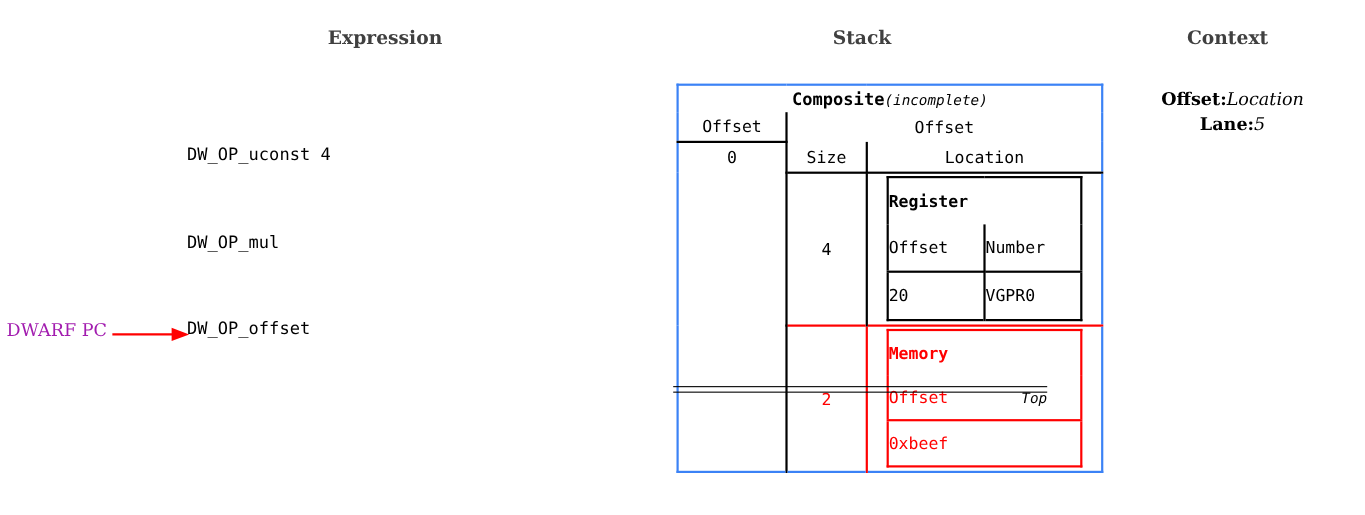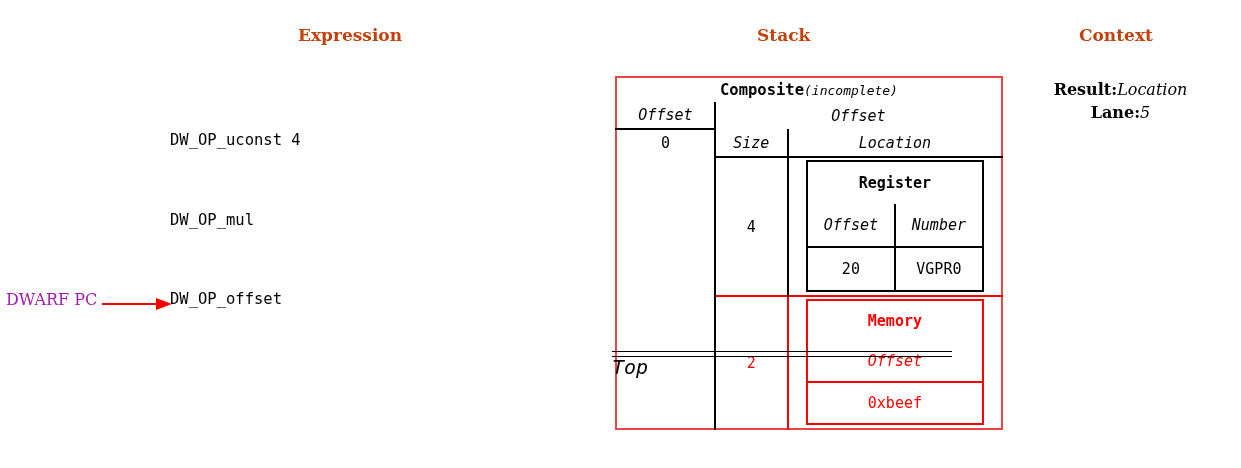--- a/index.html
+++ b/index.html
@@ -13,21 +13,21 @@
     position: relative;
     font-family: "DejaVu Sans Mono", monospace;
     color: #000000;
     overflow: hidden;
   }
   .col-header {
     position: absolute;
     font-family: "DejaVu Serif", serif;
     font-weight: bold;
     font-size: 17px;
-    color: #c2410c;
+    color: #404040;
     white-space: nowrap;
   }
   
   #expression-header { left: 298px; top: 25px; }
   #expression-list {
     position: absolute;
     left: 170px;
     top: 74px;
     font-family: "DejaVu Sans Mono", monospace;
     font-size: 15.5px;
@@ -69,79 +69,78 @@
     width: 334px;
   }
   table.stk {
     border-collapse: collapse;
     table-layout: fixed;
     font-family: "DejaVu Sans Mono", monospace;
     font-size: 15px;
   }
   #composite-table {
     width: 388px;
-    border: 2px solid #ef4444;
+    border: 2px solid #3b82f6;
   }
   #composite-table td {
     padding: 0;
     text-align: center;
     vertical-align: middle;
   }
   .cell-title {
     font-weight: bold;
     font-size: 15.5px;
   }
   .cell-title .sub {
     font-weight: normal;
     font-style: italic;
     font-size: 13px;
   }
   .hdr-italic {
-    font-style: italic;
     font-size: 15px;
   }
   .b-r-blk { border-right: 2px solid #000 !important; }
   .b-b-blk { border-bottom: 2px solid #000 !important; }
   .b-t-red { border-top: 2px solid #ff0000 !important; }
   .b-r-red { border-right: 2px solid #ff0000 !important; }
   .red { color: #ff0000; }
 
   
   table.nested {
     border-collapse: collapse;
     table-layout: fixed;
     width: 176px;
     margin: 2px auto 3px auto;
     font-family: "DejaVu Sans Mono", monospace;
     font-size: 15px;
   }
   #register-table { border: 2px solid #000; }
-  #register-table td { padding: 12px 0; text-align: center; }
+  #register-table td { padding: 12px 0; text-align: left; }
   #memory-table { border: 2px solid #ff0000; color: #ff0000; }
-  #memory-table td { padding: 11px 0; text-align: center; }
+  #memory-table td { padding: 11px 0; text-align: left; }
 
   
   #stack-top-rule {
     position: absolute;
     left: 612px;
     top: 351px;
     width: 340px;
     height: 4px;
     border-top: 1.5px solid #000;
     border-bottom: 1.5px solid #000;
   }
   #stack-top-label {
     position: absolute;
     left: 612px;
     top: 355px;
     width: 340px;
-    text-align: left;
+    text-align: right;
     font-family: "DejaVu Sans Mono", monospace;
     font-style: italic;
-    font-size: 20px;
+    font-size: 13px;
   }
 
   
   #context-header { left: 1079px; top: 25px; }
   #context-body {
     position: absolute;
     left: 1000px;
     top: 78px;
     width: 241px;
     text-align: center;
@@ -253,15 +252,15 @@
         </td>
       </tr>
     </tbody>
   </table>
 </div>
 
 <div id="stack-top-rule"></div>
 <div id="stack-top-label">Top</div>
 
 <div id="context-body">
-  <div><span class="k">Result:</span><span class="v">Location</span></div>
+  <div><span class="k">Offset:</span><span class="v">Location</span></div>
   <div><span class="k">Lane:</span><span class="v">5</span></div>
 </div>
 
 </body></html>

